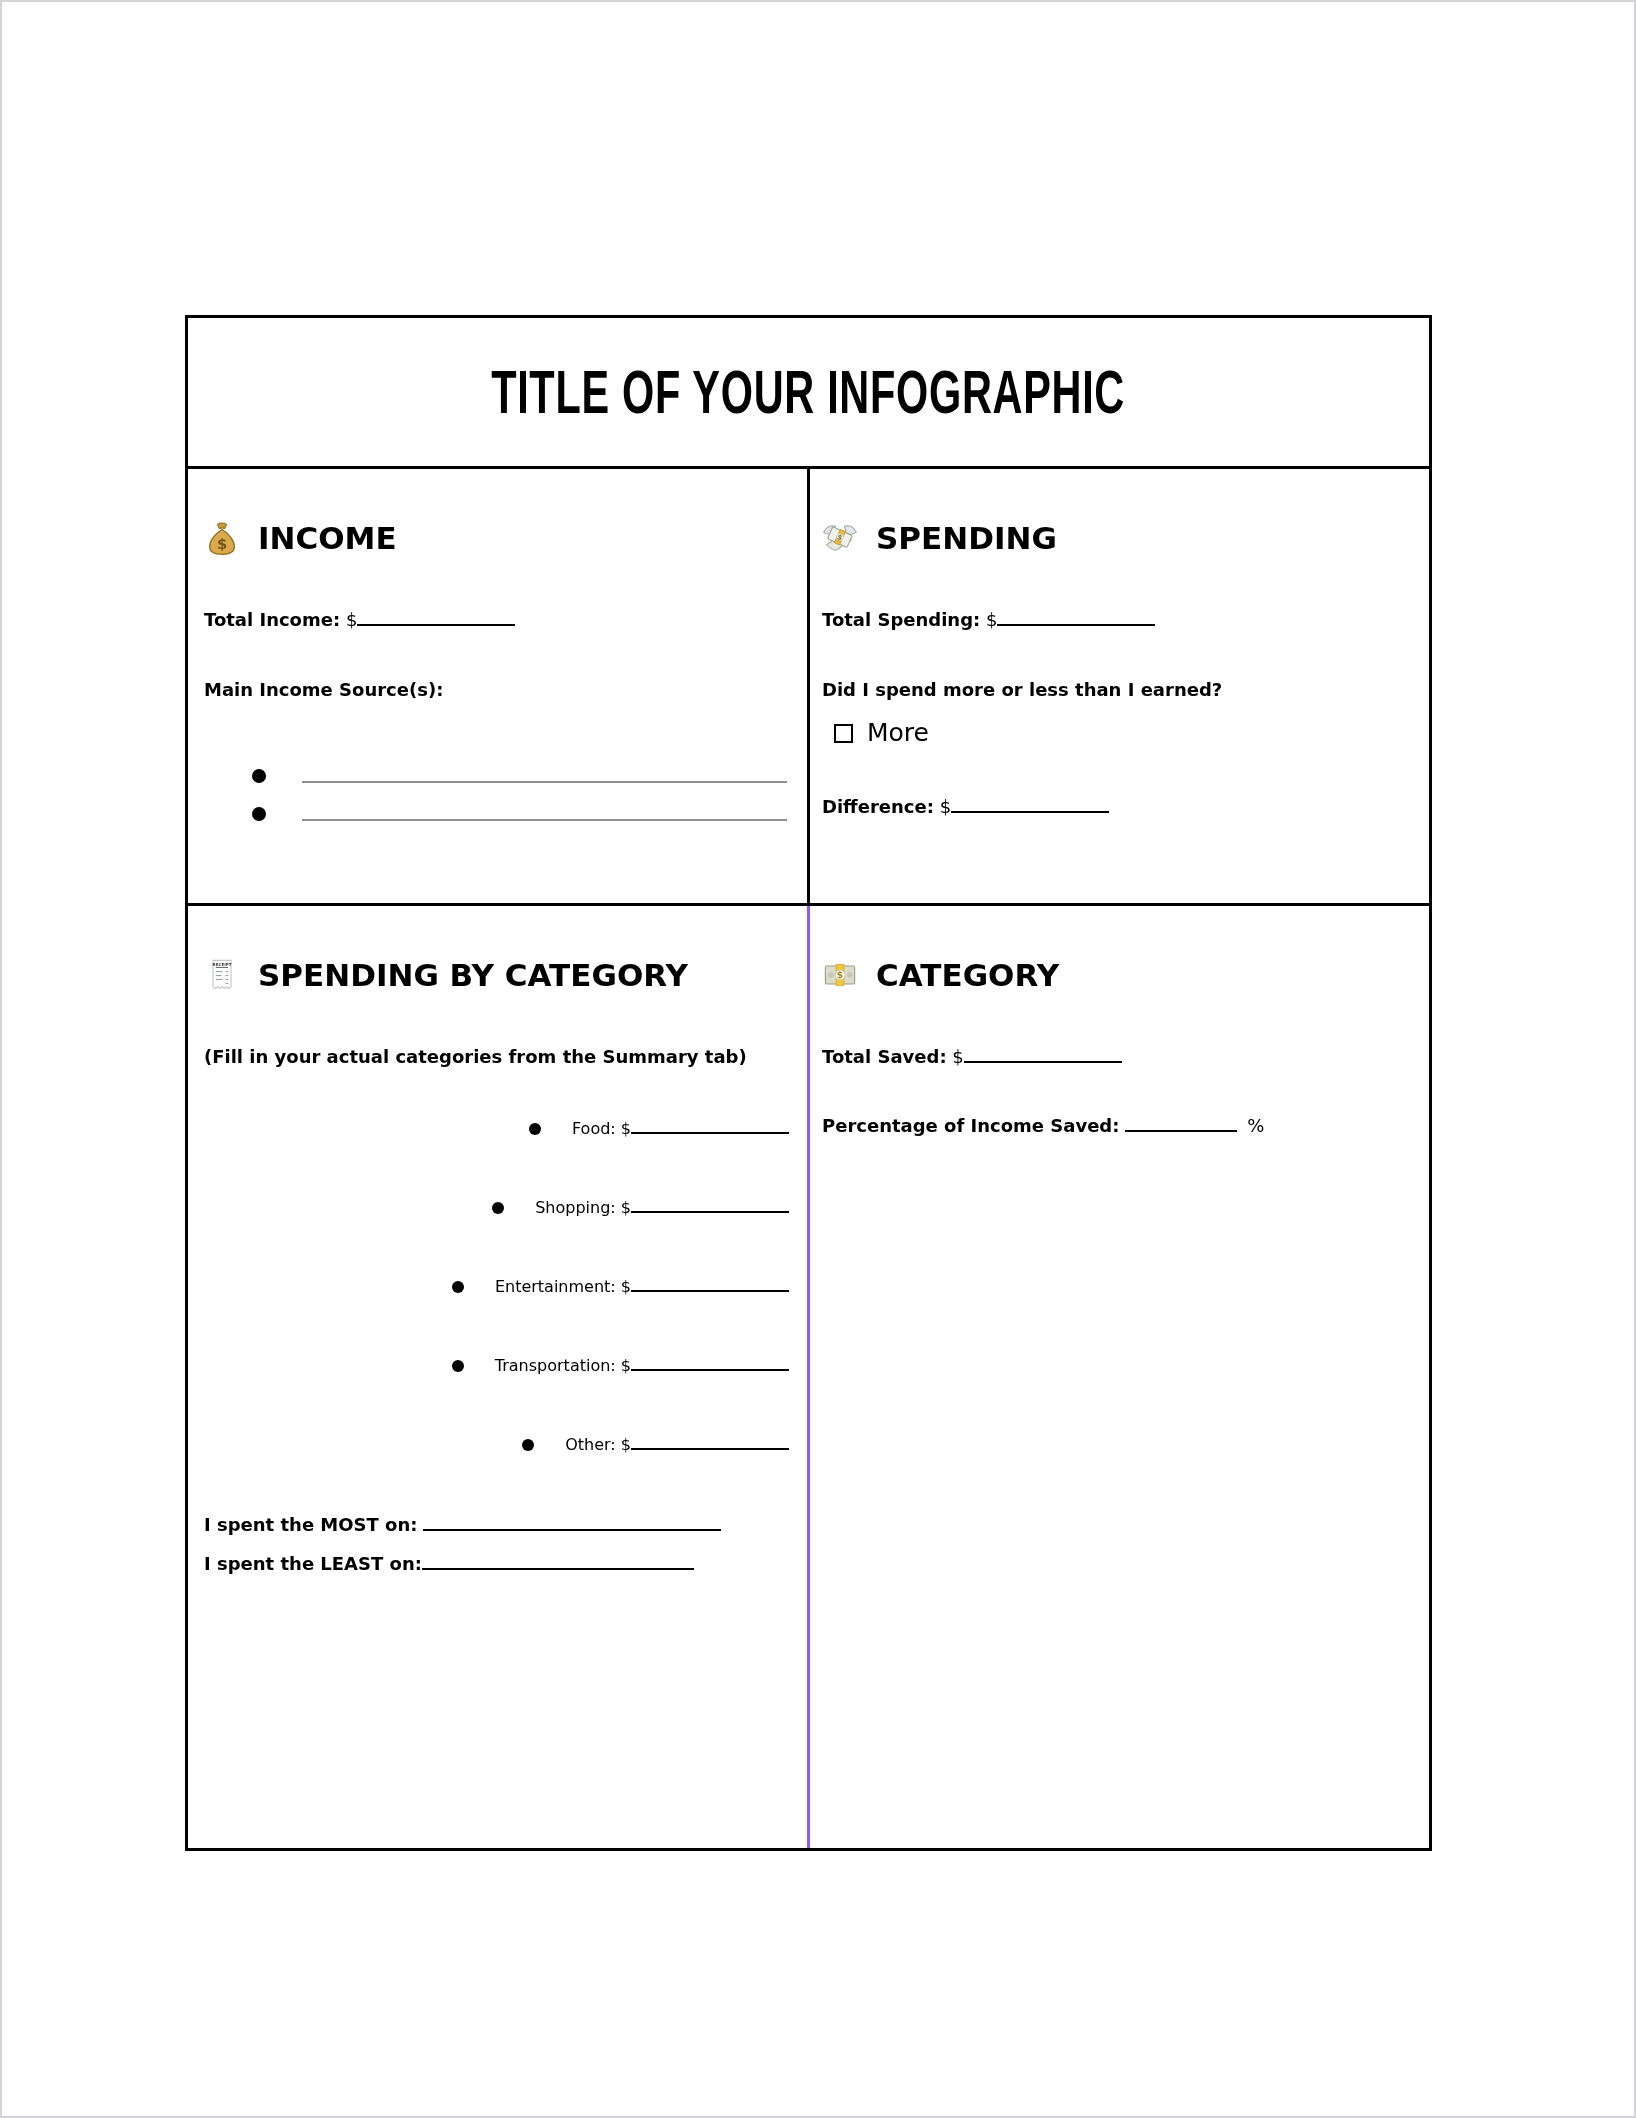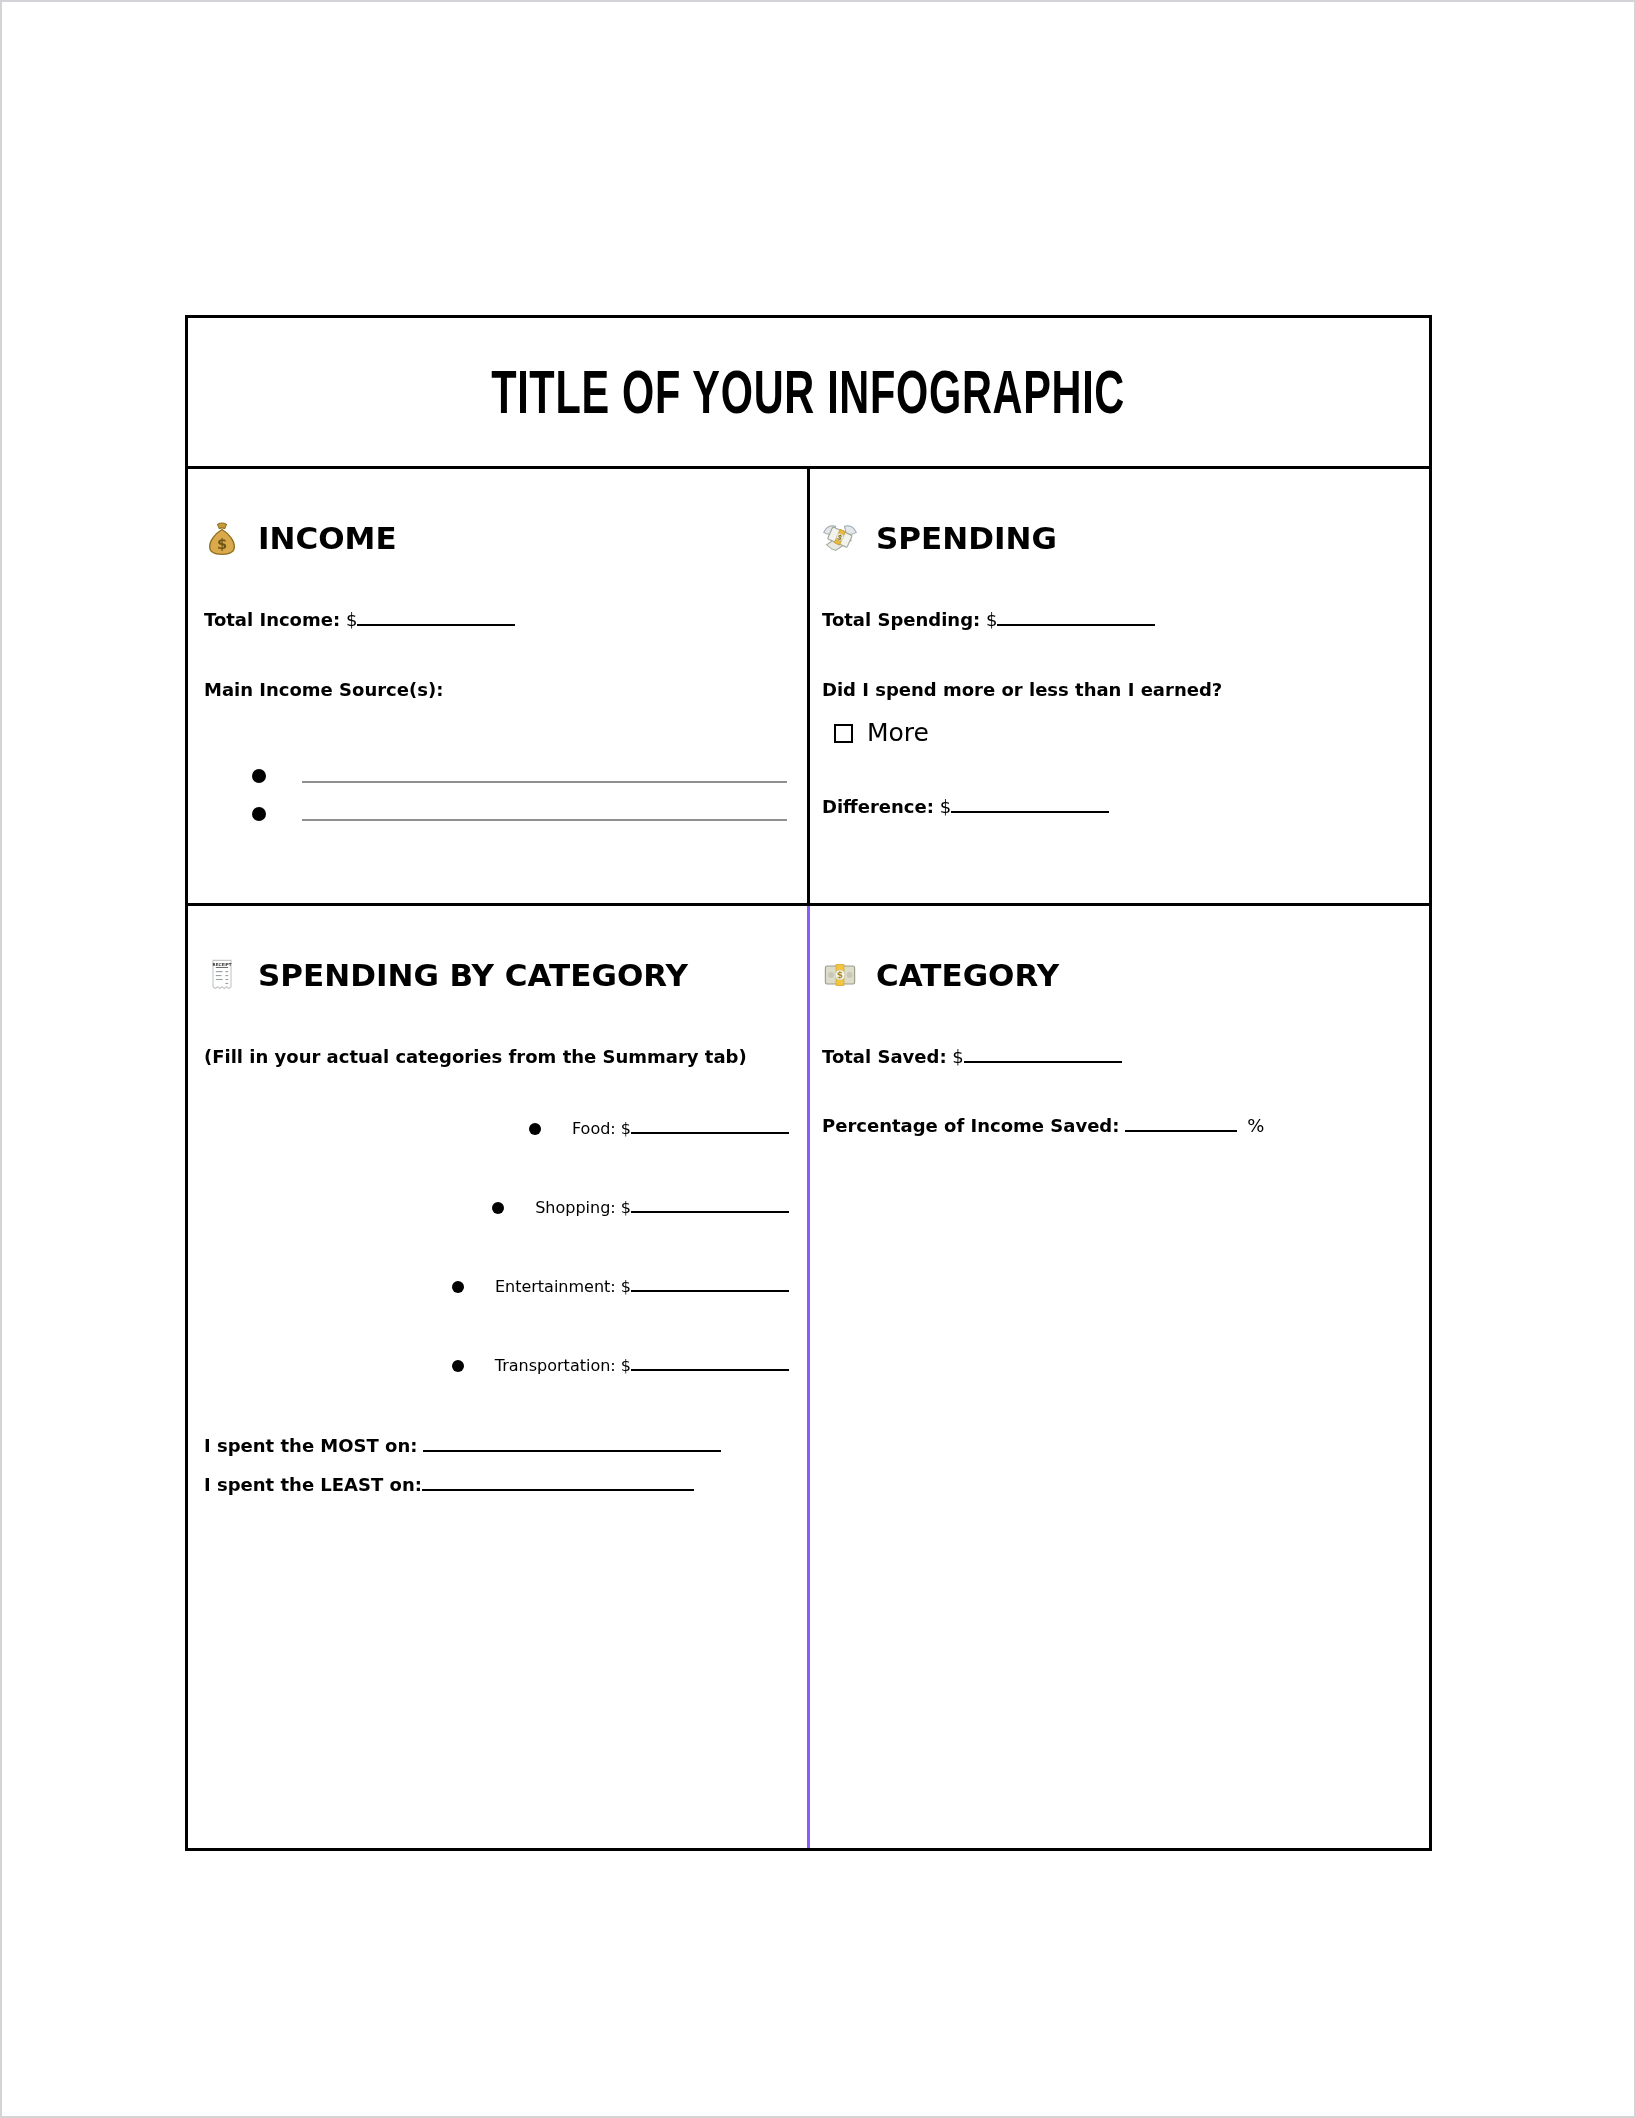--- a/index.html
+++ b/index.html
@@ -190,20 +190,25 @@
       <div class="category-row">
         <span class="dot"></span>
         <span><span>Entertainment:</span>
         <span>$</span><span class="blank blank-money"></span></span>
       </div>
       <div class="category-row">
         <span class="dot"></span>
         <span><span>Transportation:</span>
         <span>$</span><span class="blank blank-money"></span></span>
       </div>
+      <div class="category-row">
+        <span class="dot"></span>
+        <span><span>Other:</span>
+        <span>$</span><span class="blank blank-money"></span></span>
+      </div>
     </div>
     <div class="most-least-block">
       <p><span class="bold">I spent the MOST on:</span>
         <span class="blank blank-most"></span></p>
       <p><span class="bold">I spent the LEAST on:</span><span class="blank blank-least"></span></p>
     </div>
   </div>
 
   <div class="cell savings-cell">
     <h2 class="section-heading">

